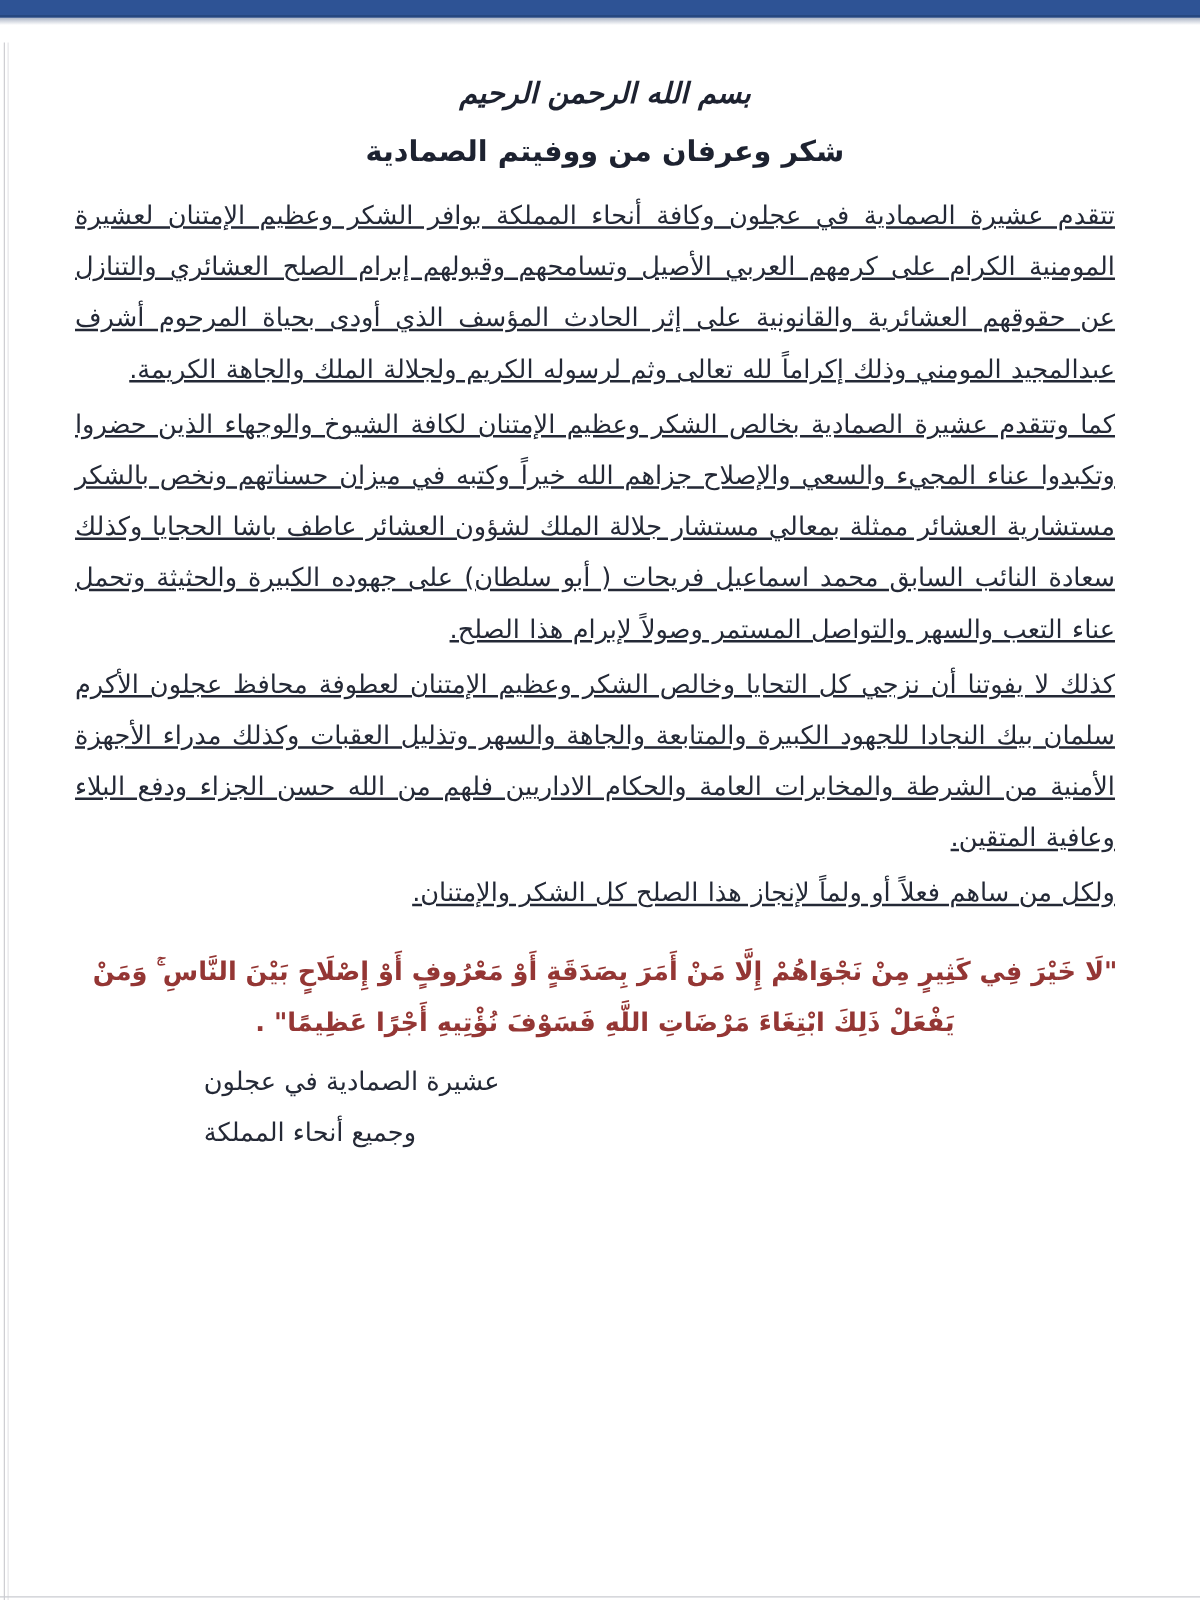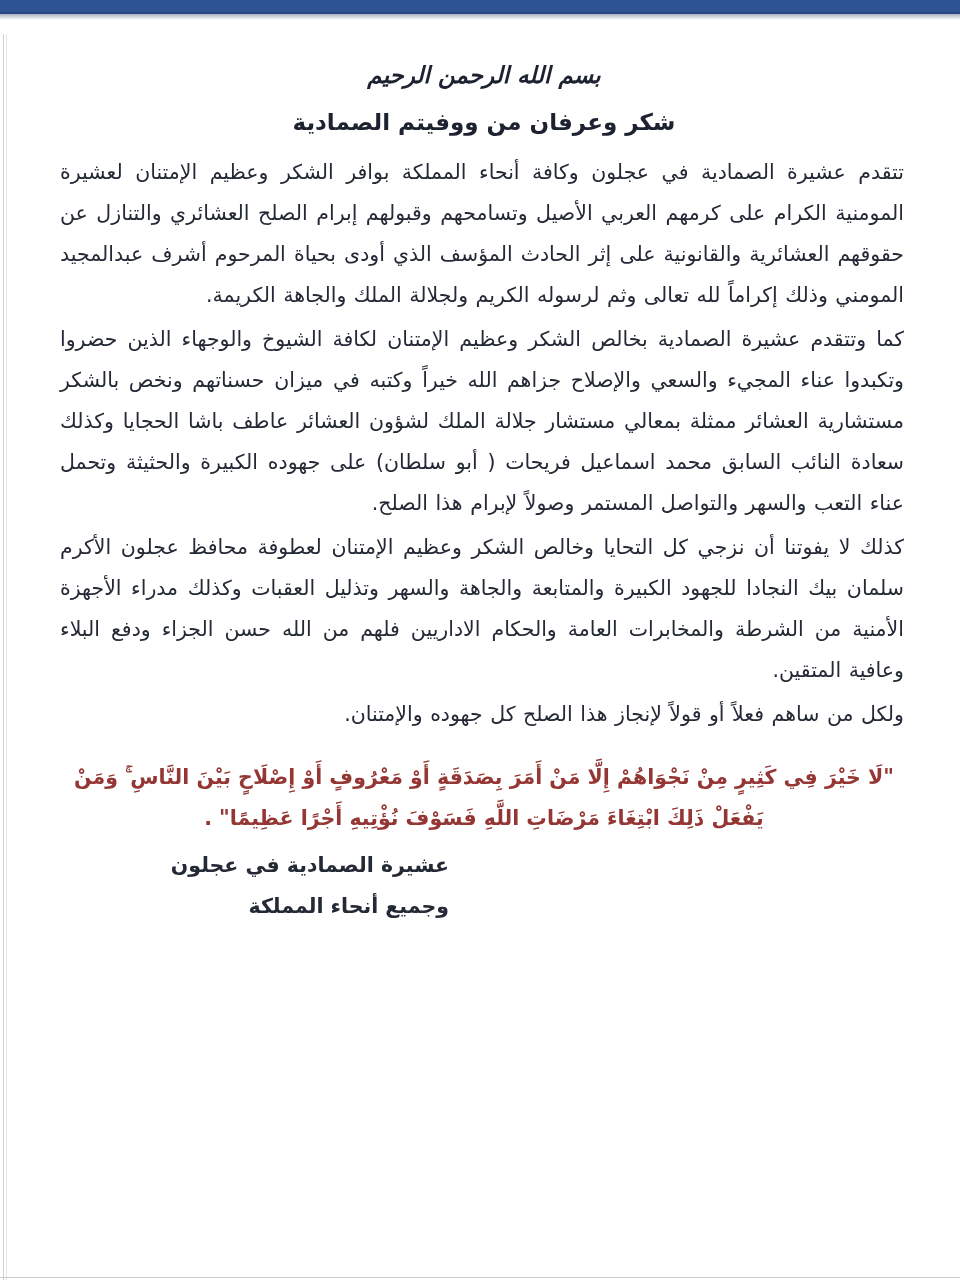--- a/index.html
+++ b/index.html
@@ -53,37 +53,37 @@
     font-weight: bold;
     line-height: 32px;
     color: #1d2230;
   }
   .doc h1 { margin: 40px 0 0 0; font-style: italic; }
   .doc h2 { margin: 15px 0 14px 0; }
   .para {
     font-size: 20.5px;
     line-height: 41px;
     text-align: justify;
-    margin: 0 4px 3px 0;
+    margin: 0 16px 3px 0;
     word-spacing: 1px;
+    text-decoration: underline;
   }
   .verse {
     color: #943634;
     font-weight: bold;
     font-size: 20.5px;
     line-height: 41px;
     text-align: center;
     margin: 22px 0 6px 0;
   }
   .signature {
     width: 286px;
     margin-right: auto;
     margin-left: 103px;
-    text-align: right;
-    font-weight: bold;
+    text-align: left;
   }
   .signature p {
     margin: 0;
     font-size: 20.5px;
     line-height: 41px;
   }
 </style>
 </head>
 <body>
 
@@ -92,21 +92,21 @@
 <div class="left-edge"></div>
 <div class="bottom-edge"></div>
 
 <main class="doc" dir="rtl">
   <h1>بسم الله الرحمن الرحيم</h1>
   <h2>شكر وعرفان من ووفيتم الصمادية</h2>
 
   <p class="para">تتقدم عشيرة الصمادية في عجلون وكافة أنحاء المملكة بوافر الشكر وعظيم الإمتنان لعشيرة المومنية الكرام على كرمهم العربي الأصيل وتسامحهم وقبولهم إبرام الصلح العشائري والتنازل عن حقوقهم العشائرية والقانونية على إثر الحادث المؤسف الذي أودى بحياة المرحوم أشرف عبدالمجيد المومني وذلك إكراماً لله تعالى وثم لرسوله الكريم ولجلالة الملك والجاهة الكريمة.</p>
   <p class="para">كما وتتقدم عشيرة الصمادية بخالص الشكر وعظيم الإمتنان لكافة الشيوخ والوجهاء الذين حضروا وتكبدوا عناء المجيء والسعي والإصلاح جزاهم الله خيراً وكتبه في ميزان حسناتهم ونخص بالشكر مستشارية العشائر ممثلة بمعالي مستشار جلالة الملك لشؤون العشائر عاطف باشا الحجايا وكذلك سعادة النائب السابق محمد اسماعيل فريحات ( أبو سلطان) على جهوده الكبيرة والحثيثة وتحمل عناء التعب والسهر والتواصل المستمر وصولاً لإبرام هذا الصلح.</p>
   <p class="para">كذلك لا يفوتنا أن نزجي كل التحايا وخالص الشكر وعظيم الإمتنان لعطوفة محافظ عجلون الأكرم سلمان بيك النجادا للجهود الكبيرة والمتابعة والجاهة والسهر وتذليل العقبات وكذلك مدراء الأجهزة الأمنية من الشرطة والمخابرات العامة والحكام الاداريين  فلهم من الله حسن الجزاء ودفع البلاء وعافية المتقين.</p>
-  <p class="para">ولكل من ساهم فعلاً أو قولاً لإنجاز هذا الصلح كل جهوده والإمتنان.</p>
+  <p class="para">ولكل من ساهم فعلاً أو ولماً لإنجاز هذا الصلح كل الشكر والإمتنان.</p>
 
   <p class="verse">"لَا خَيْرَ فِي كَثِيرٍ مِنْ نَجْوَاهُمْ إِلَّا مَنْ أَمَرَ بِصَدَقَةٍ أَوْ مَعْرُوفٍ أَوْ إِصْلَاحٍ بَيْنَ النَّاسِ ۚ وَمَنْ يَفْعَلْ ذَلِكَ ابْتِغَاءَ مَرْضَاتِ اللَّهِ فَسَوْفَ نُؤْتِيهِ أَجْرًا عَظِيمًا" .</p>
 
   <div class="signature">
     <p>عشيرة الصمادية في عجلون</p>
     <p>وجميع أنحاء المملكة</p>
   </div>
 </main>
 
 </body></html>

